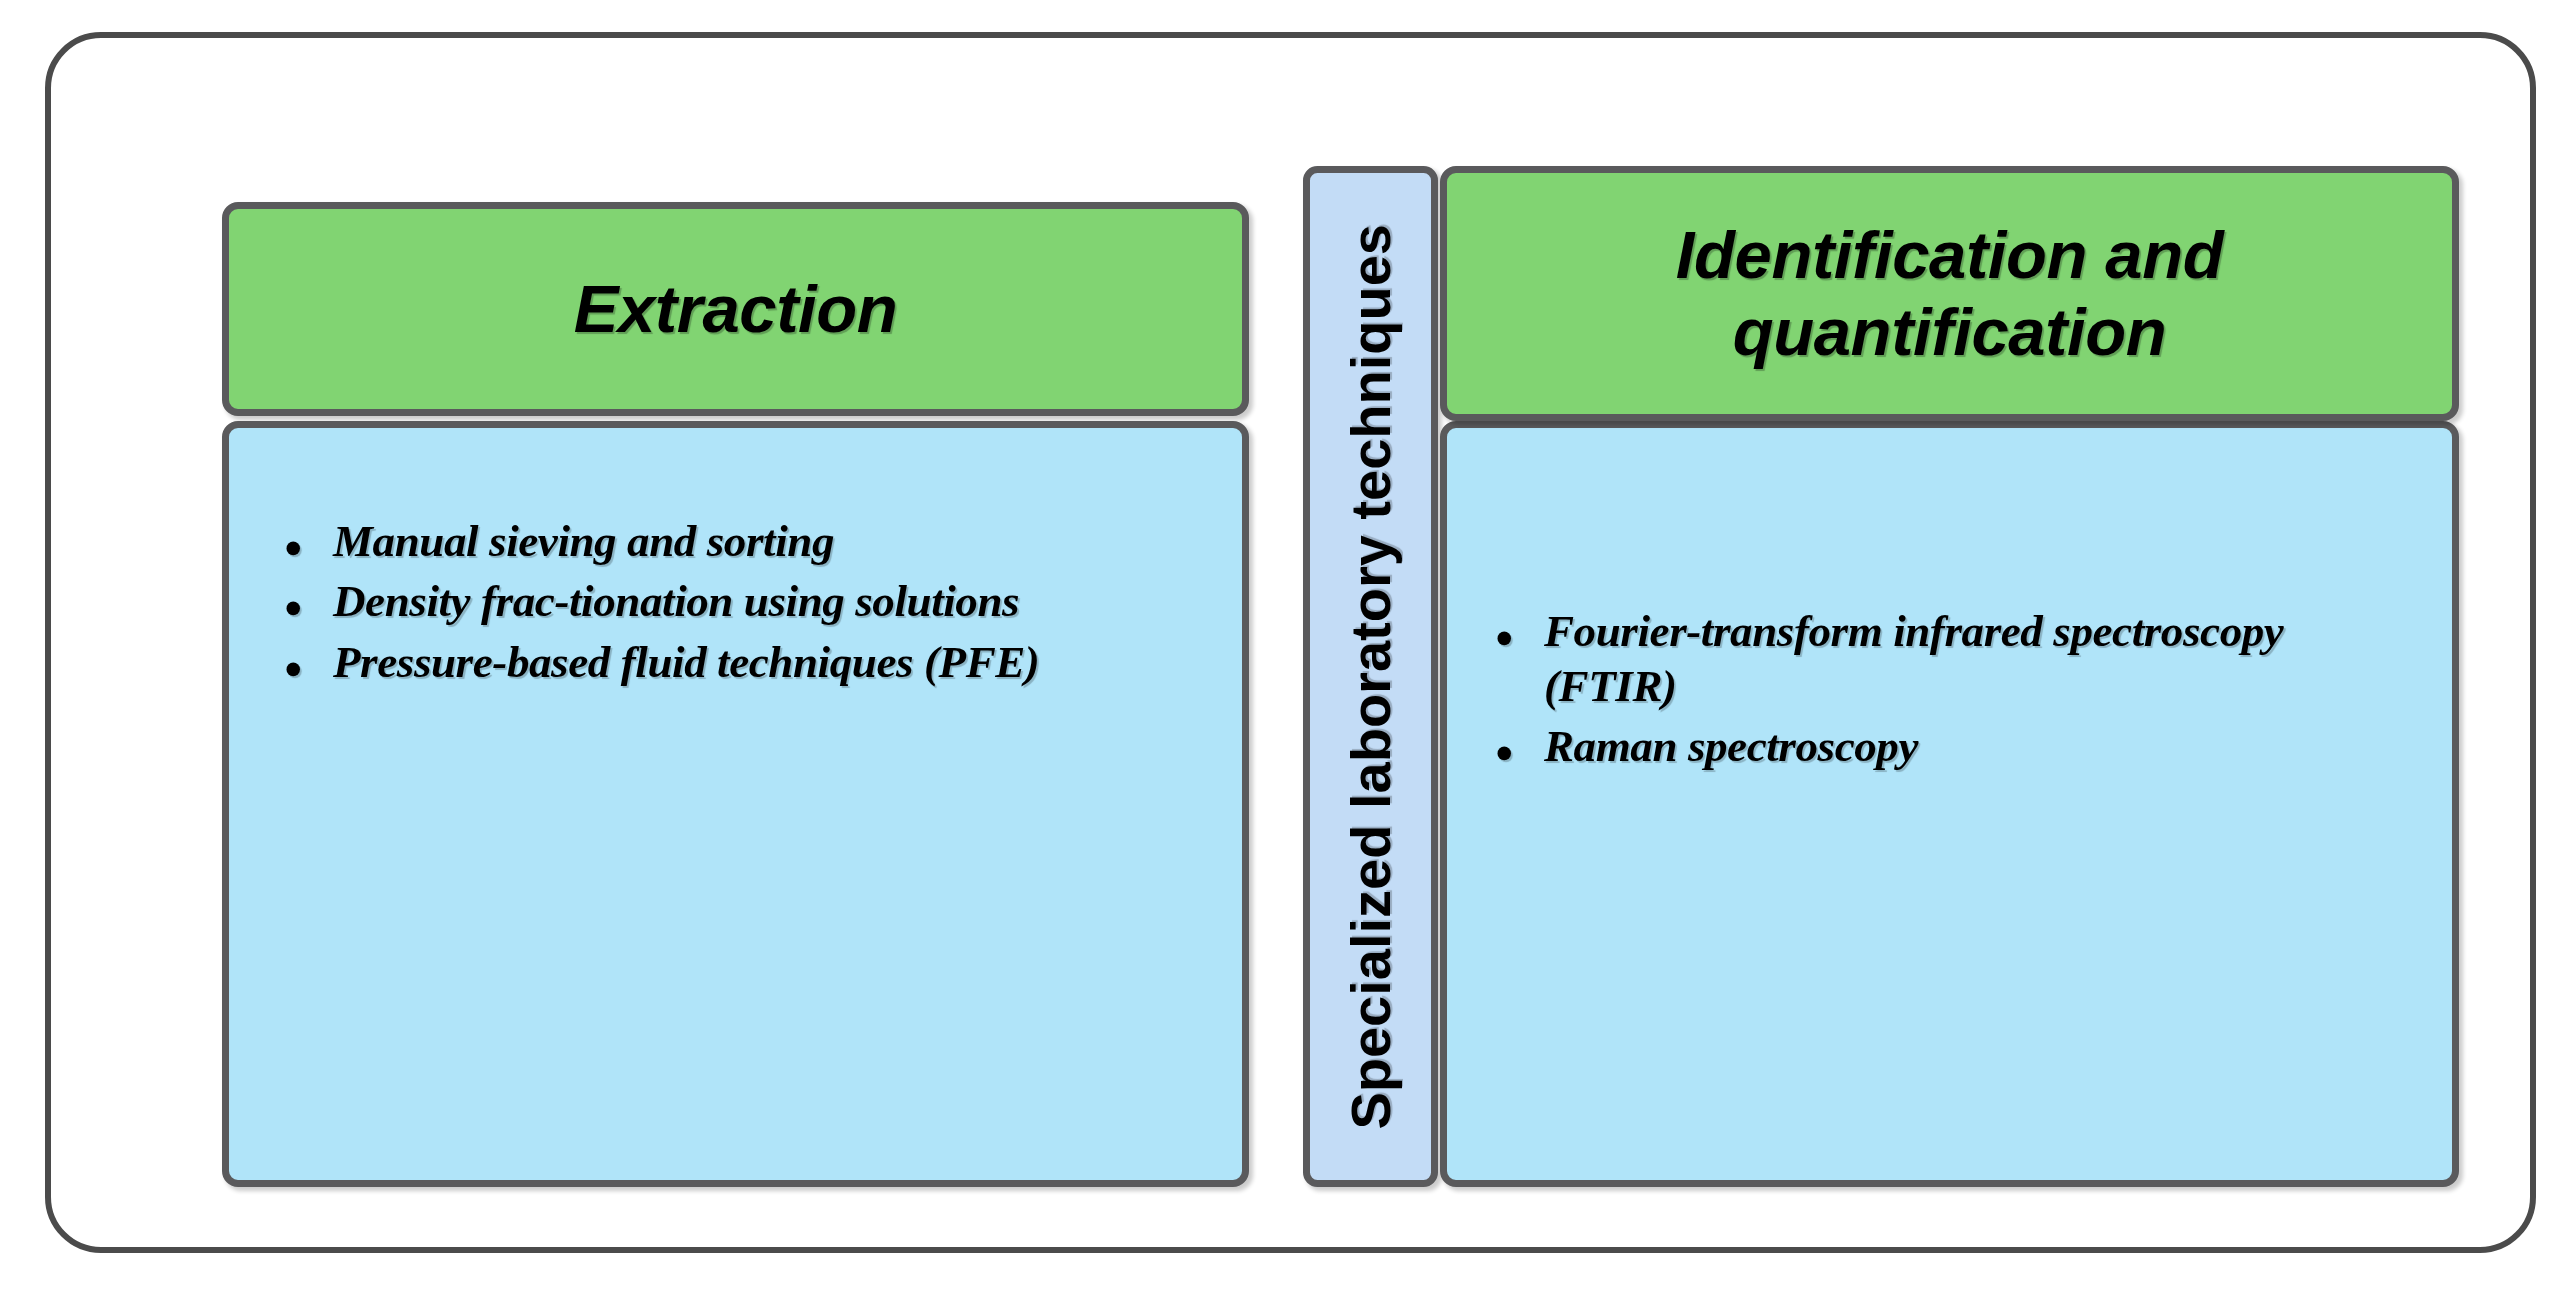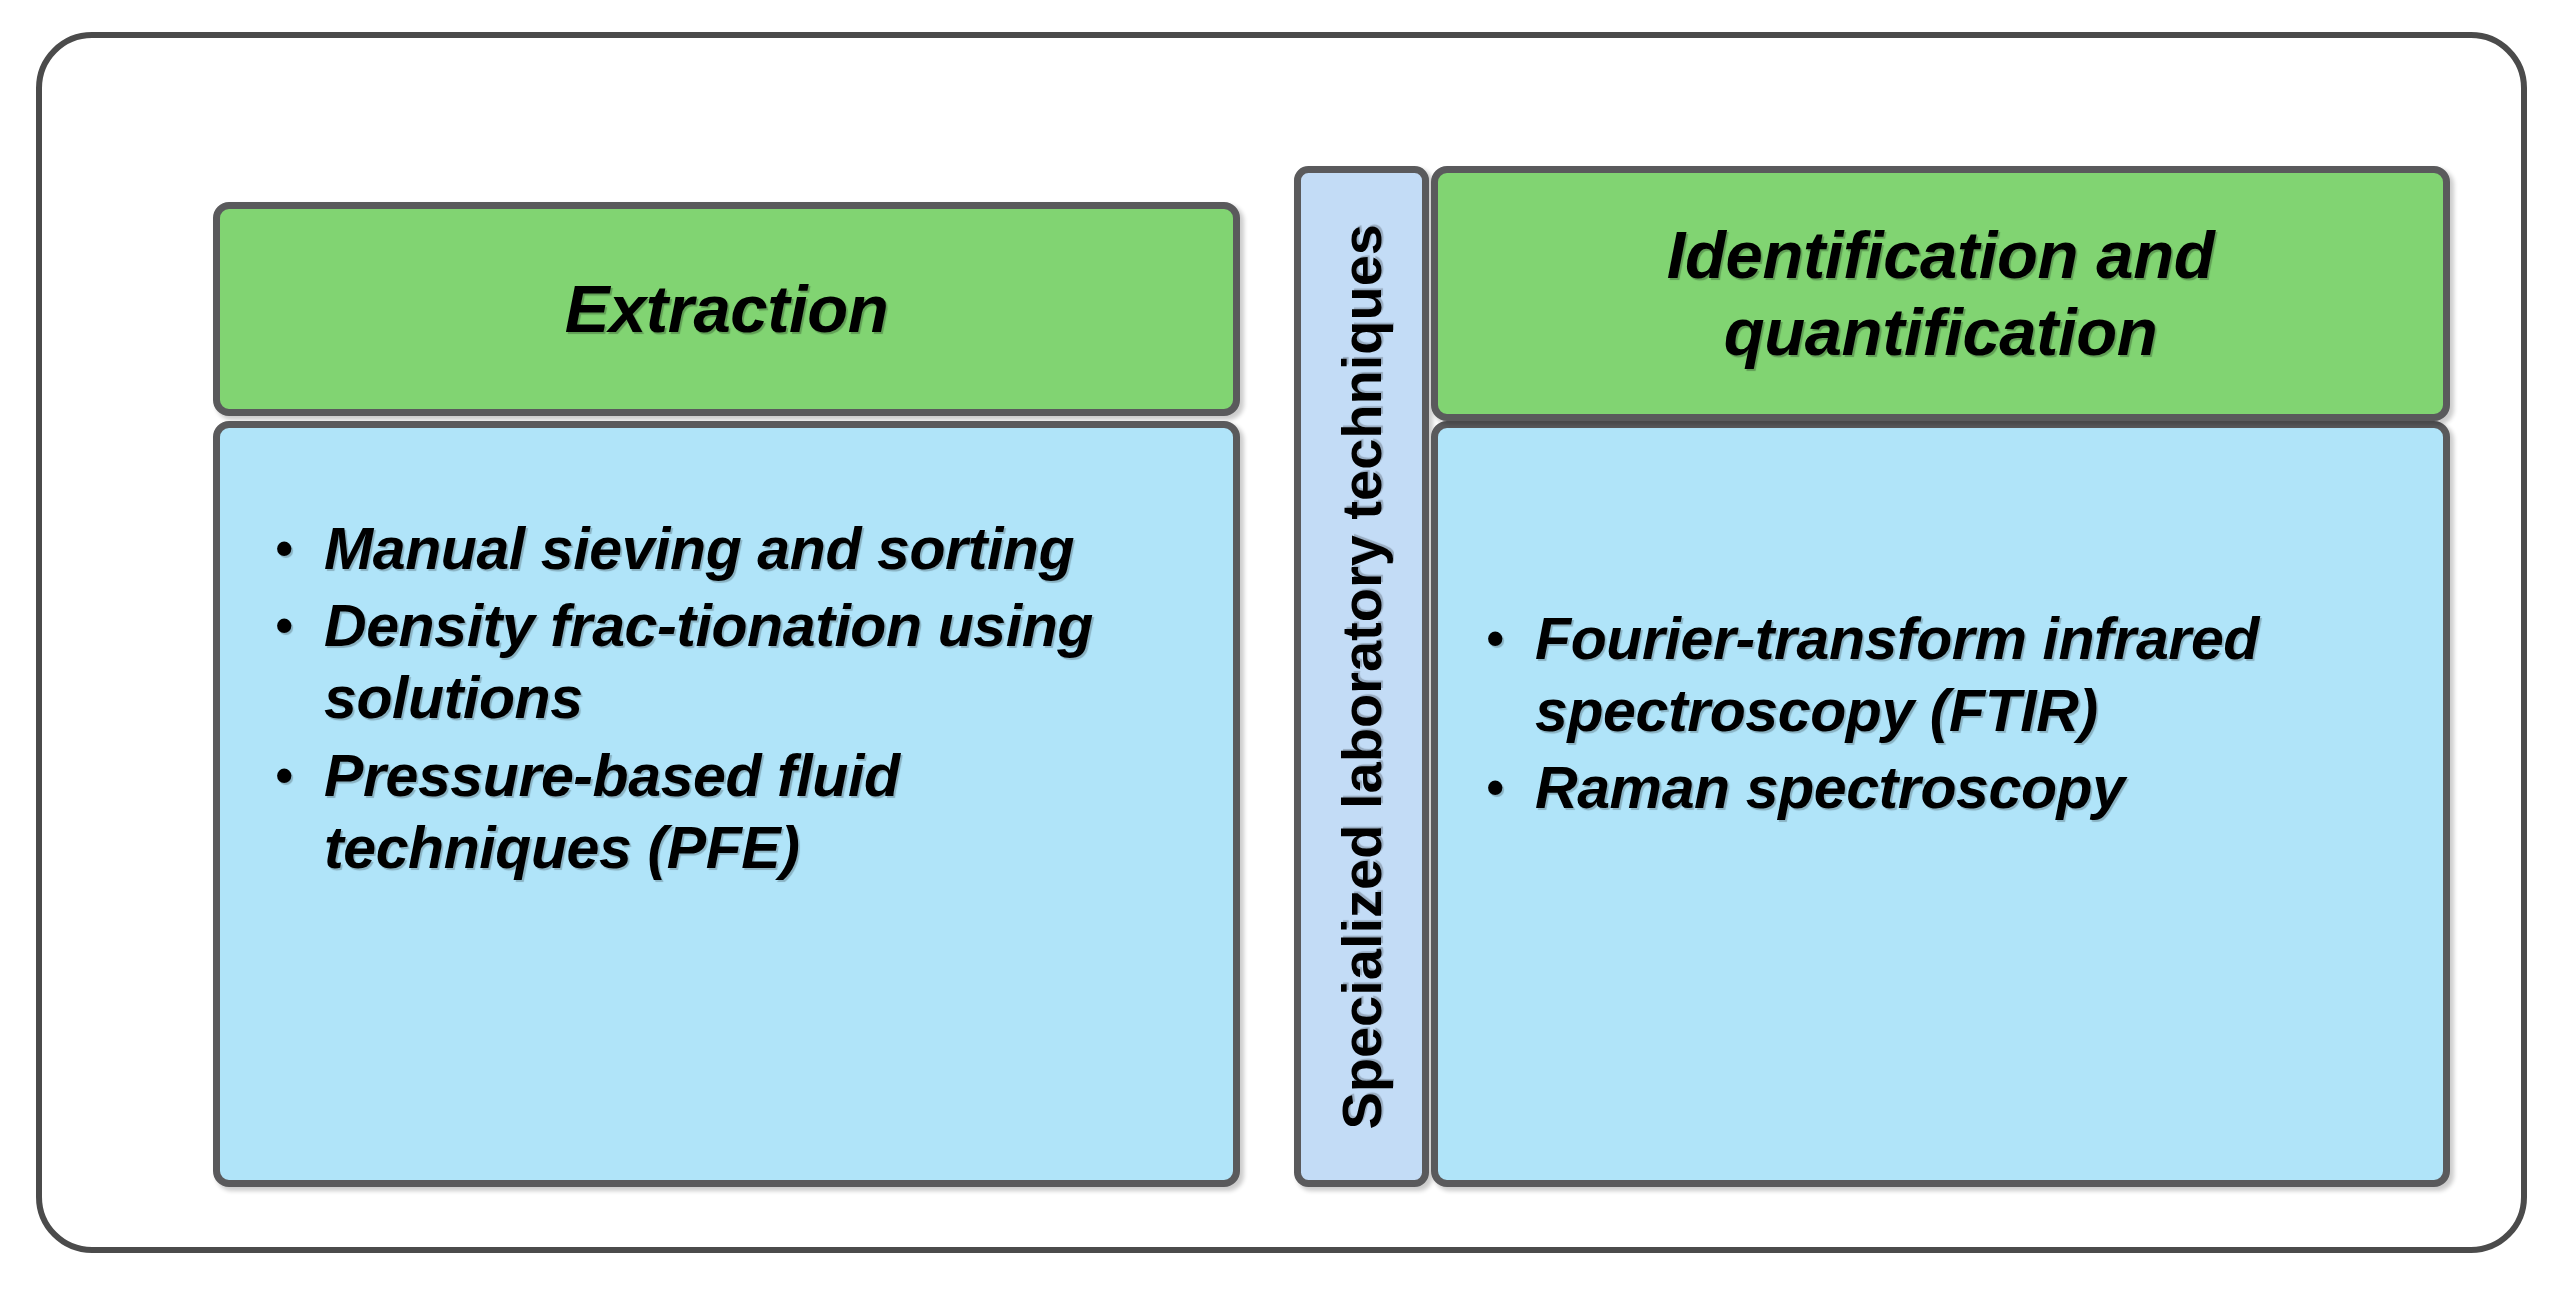--- a/index.html
+++ b/index.html
@@ -11,21 +11,21 @@
   body {
     width: 2576px;
     height: 1299px;
     font-family: "Liberation Sans", "DejaVu Sans", sans-serif;
     overflow: hidden;
   }
 
   
   #diagram-root {
     position: absolute;
-    left: 0;
+    left: 9px;
     top: 0;
     width: 2539px;
     height: 1299px;
   }
   .outer-frame {
     position: absolute;
     left: 36px;
     top: 32px;
     width: 2491px;
     height: 1221px;
@@ -143,26 +143,27 @@
     top: 176px;
     padding-left: 43px;
     padding-right: 36px;
   }
   .bullet-item {
     position: relative;
     padding-left: 54px;
     margin-bottom: 5.4px;
     font-weight: bold;
     font-style: italic;
-    font-size: 59px;
+    font-size: 45px;
     line-height: 1.22;
     color: #000000;
     font-stretch: condensed;
     letter-spacing: -0.4px;
     text-shadow: 1.8px 1.8px 0.9px rgba(0,0,0,0.22);
+    font-family: Liberation Serif, serif;
   }
   .bullet-item::before {
     content: "\2022";
     position: absolute;
     left: 5.4px;
     top: 0;
     font-style: normal;
     font-size: 50px;
     line-height: 1.36;
   }

